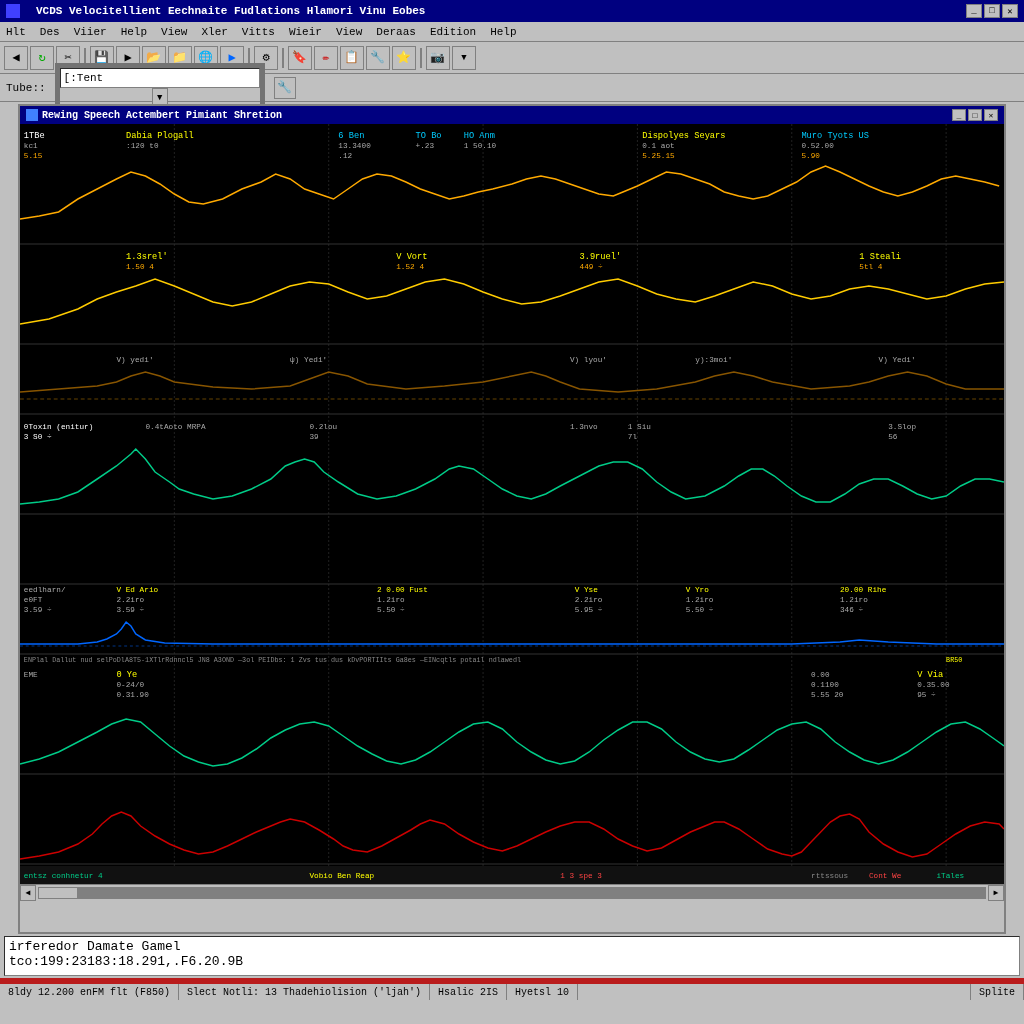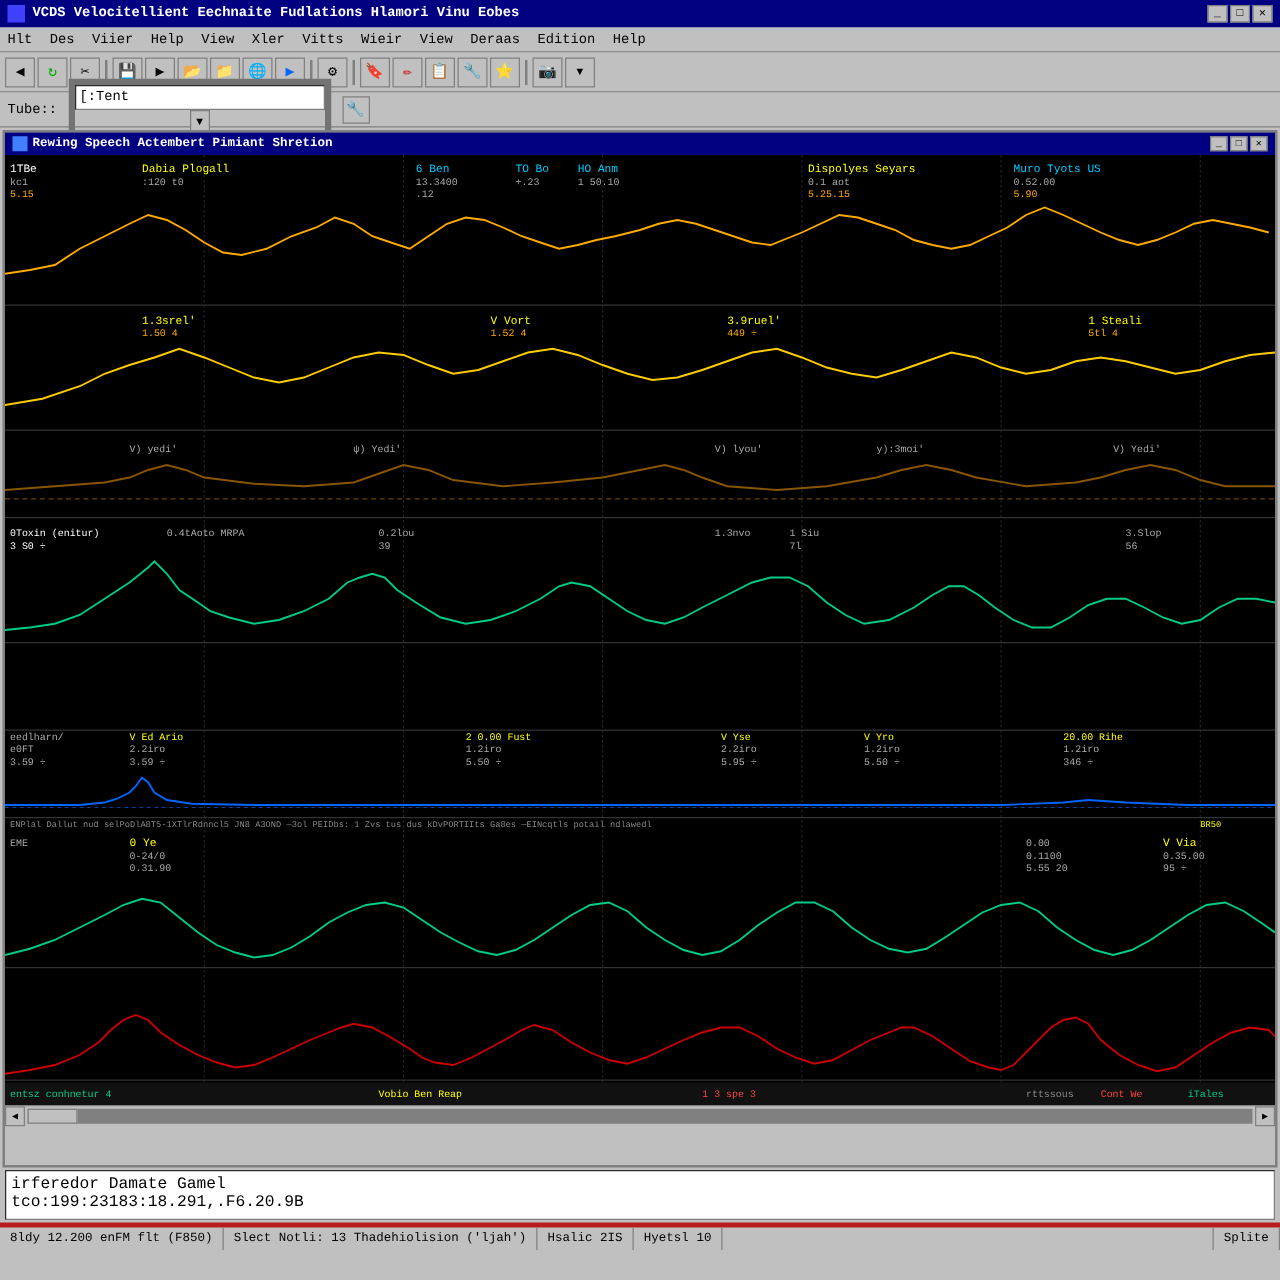--- a/index.html
+++ b/index.html
@@ -18,21 +18,21 @@
       color: white;
       padding: 3px 6px;
       display: flex;
       align-items: center;
       justify-content: space-between;
       height: 22px;
     }
     .title-bar-left {
       display: flex;
       align-items: center;
-      gap: 6px;
+      gap: 16px;
       font-size: 11px;
       font-weight: bold;
     }
     .title-bar-icon {
       width: 14px;
       height: 14px;
       background: #4040ff;
       display: inline-block;
     }
     .title-bar-controls {
@@ -174,21 +174,21 @@
       border: 1px inset #808080;
       margin: 2px 4px;
       padding: 2px 4px;
       font-size: 13px;
       height: 40px;
     }
 
     
     .bottom-status {
       background: #c0c0c0;
-      border-top: 4px solid #b91c1c;
+      border-top: 6px solid #b91c1c;
       display: flex;
       height: 22px;
       align-items: center;
     }
     .bottom-status-item {
       font-size: 10px;
       color: black;
       padding: 2px 8px;
       border-right: 1px solid #808080;
       height: 100%;
@@ -299,21 +299,21 @@
     <span class="tube-label">Tube::</span>
     <div style="display:flex;align-items:center;border:5px solid #737373;flex-direction:column;">
       <div class="tube-input">
         <span>[:Tent</span>
       </div>
       <div class="tube-dropdown">▼</div>
     </div>
     <div class="tb-btn" style="width:22px;height:22px;font-size:12px;">🔧</div>
   </div>
 
-  <div class="sub-window" style="margin:2px 2px;height:830px;">
+  <div class="sub-window" style="margin:2px 18px;height:830px;">
     <div class="sub-title-bar">
       <div class="sub-title-left">
         <span class="sub-title-icon"></span>
         <span>Rewing Speech Actembert Pimiant Shretion</span>
       </div>
       <div class="title-bar-controls">
         <div class="title-btn" style="width:14px;height:12px;font-size:8px;">_</div>
         <div class="title-btn" style="width:14px;height:12px;font-size:8px;">□</div>
         <div class="title-btn" style="width:14px;height:12px;font-size:8px;">✕</div>
       </div>

